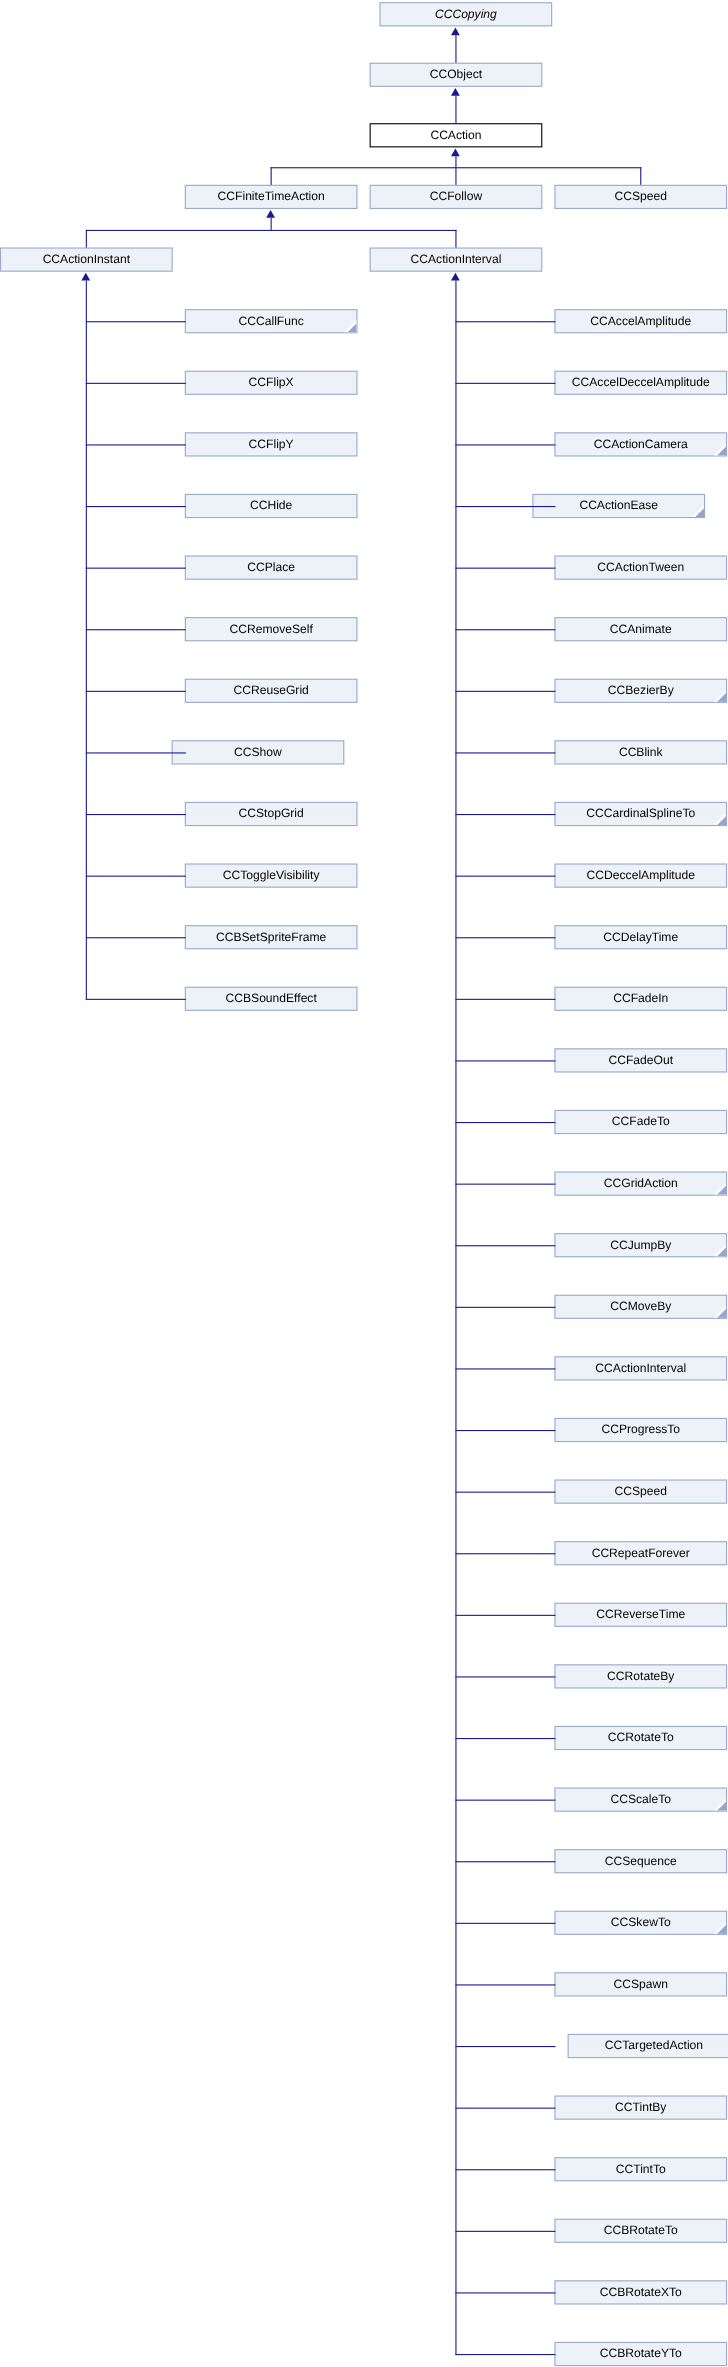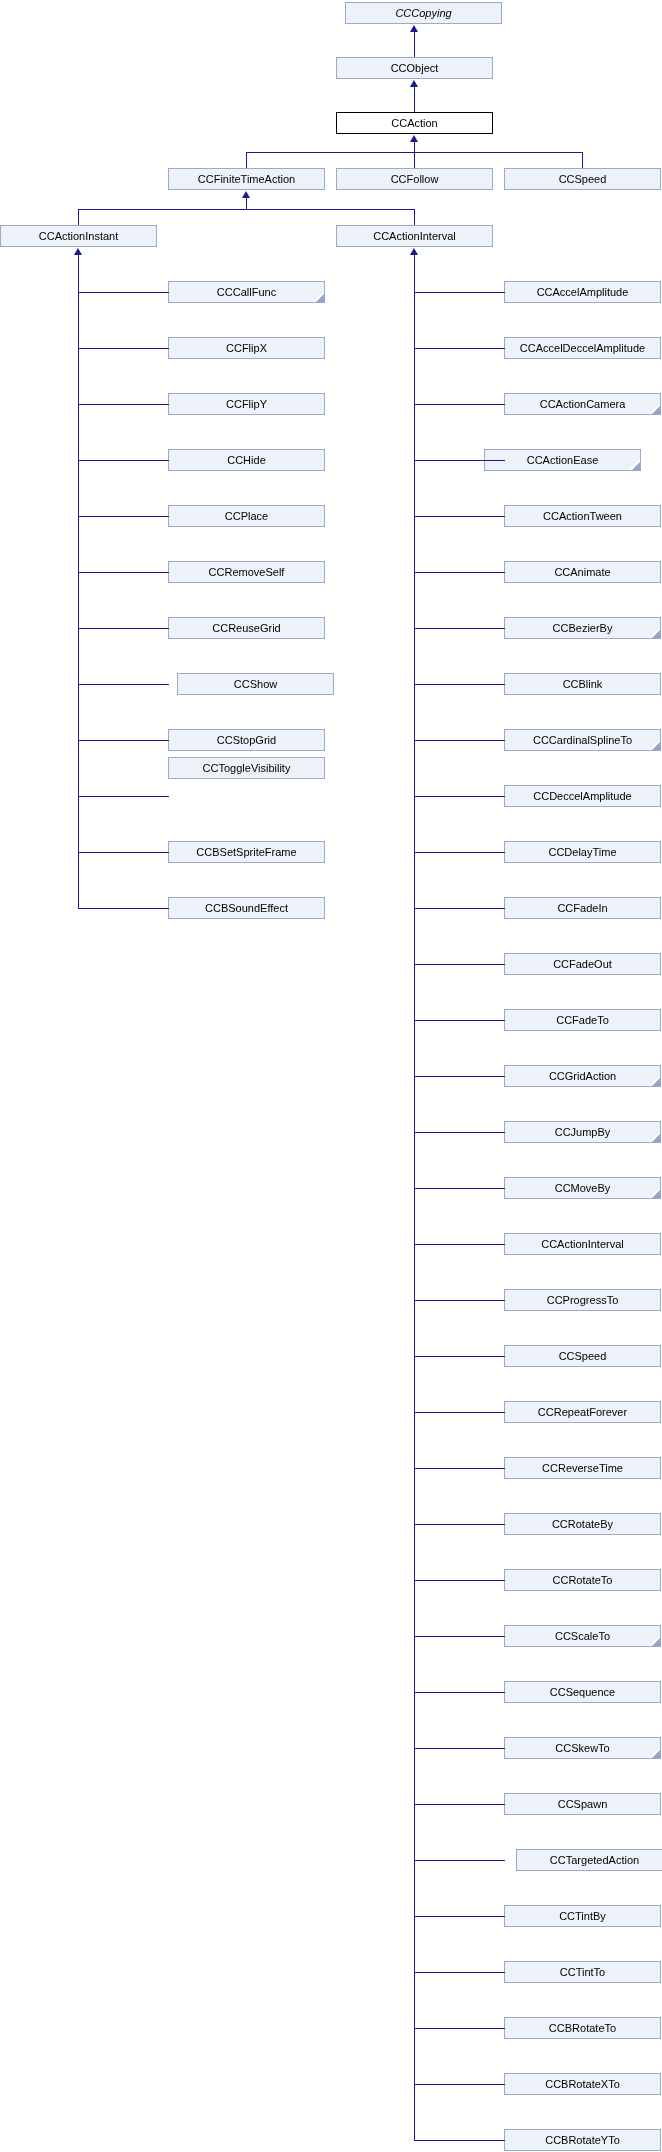--- a/index.html
+++ b/index.html
@@ -95,27 +95,27 @@
     </div>
     <div class="node" style="left: 168px; top: 505px;">
       <span class="node-label">CCPlace</span>
     </div>
     <div class="node" style="left: 168px; top: 561px;">
       <span class="node-label">CCRemoveSelf</span>
     </div>
     <div class="node" style="left: 168px; top: 617px;">
       <span class="node-label">CCReuseGrid</span>
     </div>
-    <div class="node" style="left: 177px; top: 673px; align-items: center;">
+    <div class="node" style="left: 156px; top: 673px; align-items: center;">
       <span class="node-label">CCShow</span>
     </div>
     <div class="node" style="left: 168px; top: 729px;">
       <span class="node-label">CCStopGrid</span>
     </div>
-    <div class="node" style="left: 168px; top: 757px;">
+    <div class="node" style="left: 168px; top: 785px;">
       <span class="node-label">CCToggleVisibility</span>
     </div>
     <div class="node" style="left: 168px; top: 841px;">
       <span class="node-label">CCBSetSpriteFrame</span>
     </div>
     <div class="node" style="left: 168px; top: 897px;">
       <span class="node-label">CCBSoundEffect</span>
     </div>
     <div class="node" style="left: 504px; top: 281px;">
       <span class="node-label">CCAccelAmplitude</span>

